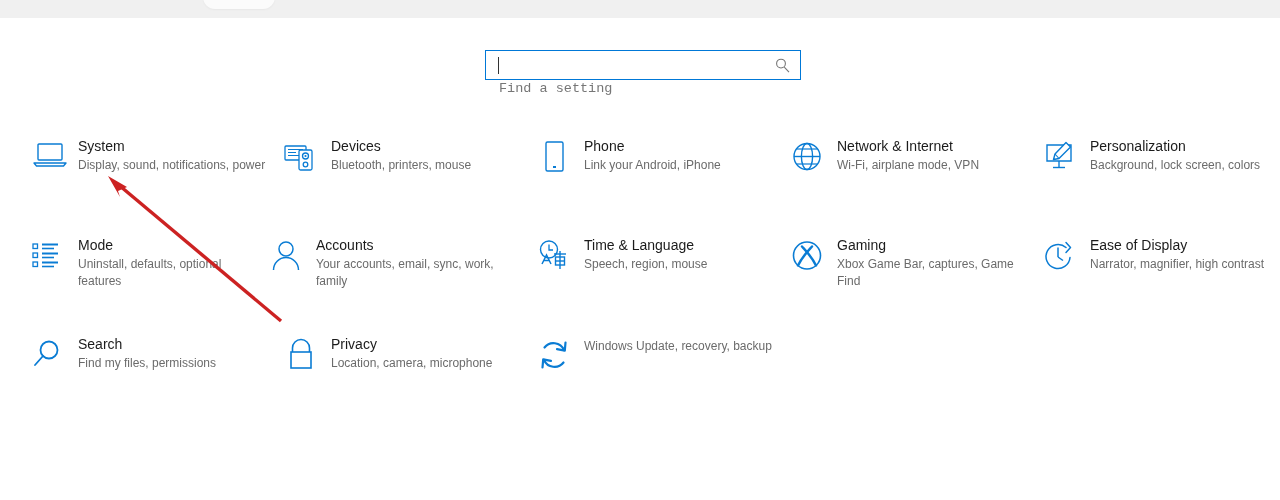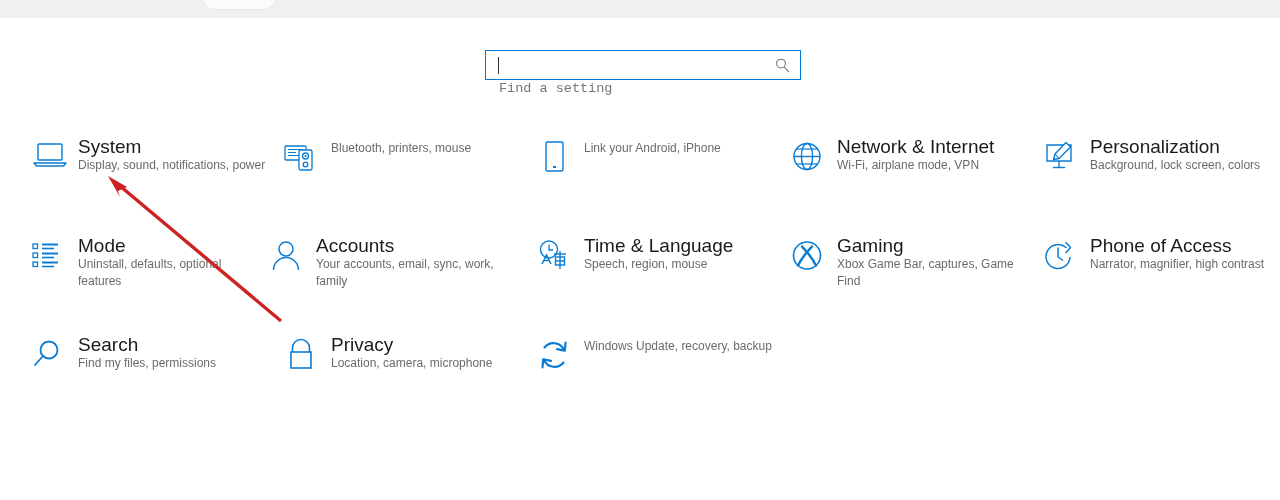--- a/index.html
+++ b/index.html
@@ -93,21 +93,21 @@
     width: 40px; height: 34px;
     color: #0a7cd4;
   }
   .tile-icon svg { display: block; }
   .tile-text {
     position: absolute;
     left: 48px; top: 0;
     width: 188px;
   }
   .tile-title {
-    font-size: 19px;
+    font-size: 14px;
     color: #1b1b1b;
     line-height: 17px;
     white-space: nowrap;
   }
   .tile-sub {
     font-size: 12px;
     color: #6b6b6b;
     line-height: 17px;
     margin-top: 2px;
   }
@@ -164,32 +164,34 @@
             <line x1="5" y1="12.5" x2="13" y2="12.5"></line>
             <line x1="5" y1="15.5" x2="16" y2="15.5"></line>
           </g>
           <rect x="16" y="10" width="13" height="20" rx="1.5" fill="#ffffff"></rect>
           <circle cx="22.5" cy="16" r="3"></circle>
           <circle cx="22.5" cy="16" r="1.1" fill="currentColor" stroke="none"></circle>
           <circle cx="22.5" cy="24.5" r="2.3"></circle>
         </svg>
       </span>
       <div class="tile-text">
+        <div class="tile-title">Devices</div>
         <div class="tile-sub">Bluetooth, printers, mouse</div>
       </div>
     </div>
 
     <div class="tile" style="left:536px">
       <span class="tile-icon">
         <svg viewBox="0 0 40 34" width="40" height="34" fill="none" stroke="currentColor" stroke-width="1.4">
           <rect x="10" y="2" width="17" height="29" rx="1.5"></rect>
           <rect x="17" y="26" width="3" height="2" fill="currentColor" stroke="none"></rect>
         </svg>
       </span>
       <div class="tile-text">
+        <div class="tile-title">Phone</div>
         <div class="tile-sub">Link your Android, iPhone</div>
       </div>
     </div>
 
     <div class="tile" style="left:789px">
       <span class="tile-icon">
         <svg viewBox="0 0 40 34" width="40" height="34" fill="none" stroke="currentColor" stroke-width="1.4">
           <circle cx="18" cy="16.5" r="13"></circle>
           <ellipse cx="18" cy="16.5" rx="5.6" ry="13"></ellipse>
           <line x1="5" y1="16.5" x2="31" y2="16.5"></line>
@@ -292,21 +294,21 @@
     <div class="tile" style="left:1042px">
       <span class="tile-icon">
         <svg viewBox="0 0 40 34" width="40" height="34" fill="none" stroke="currentColor" stroke-width="1.5">
           <path d="M24 8.5 A12 12 0 1 0 28 18.5" stroke-linecap="round"></path>
           <path d="M24 3.5 L28.5 8.5 L24 13.5" stroke-linecap="round" stroke-linejoin="round" fill="none"></path>
           <line x1="16" y1="8.5" x2="16" y2="18" stroke-width="1.5"></line>
           <path d="M16 18 l5 3.5" stroke-width="1.5"></path>
         </svg>
       </span>
       <div class="tile-text">
-        <div class="tile-title">Phone of Access</div>
+        <div class="tile-title">Ease of Display</div>
         <div class="tile-sub">Narrator, magnifier, high contrast</div>
       </div>
     </div>
   </div>
 
   <div class="row">
 
     <div class="tile" style="left:283px">
       <span class="tile-icon">
         <svg viewBox="0 0 40 34" width="40" height="34" fill="none" stroke="currentColor" stroke-width="1.6">

